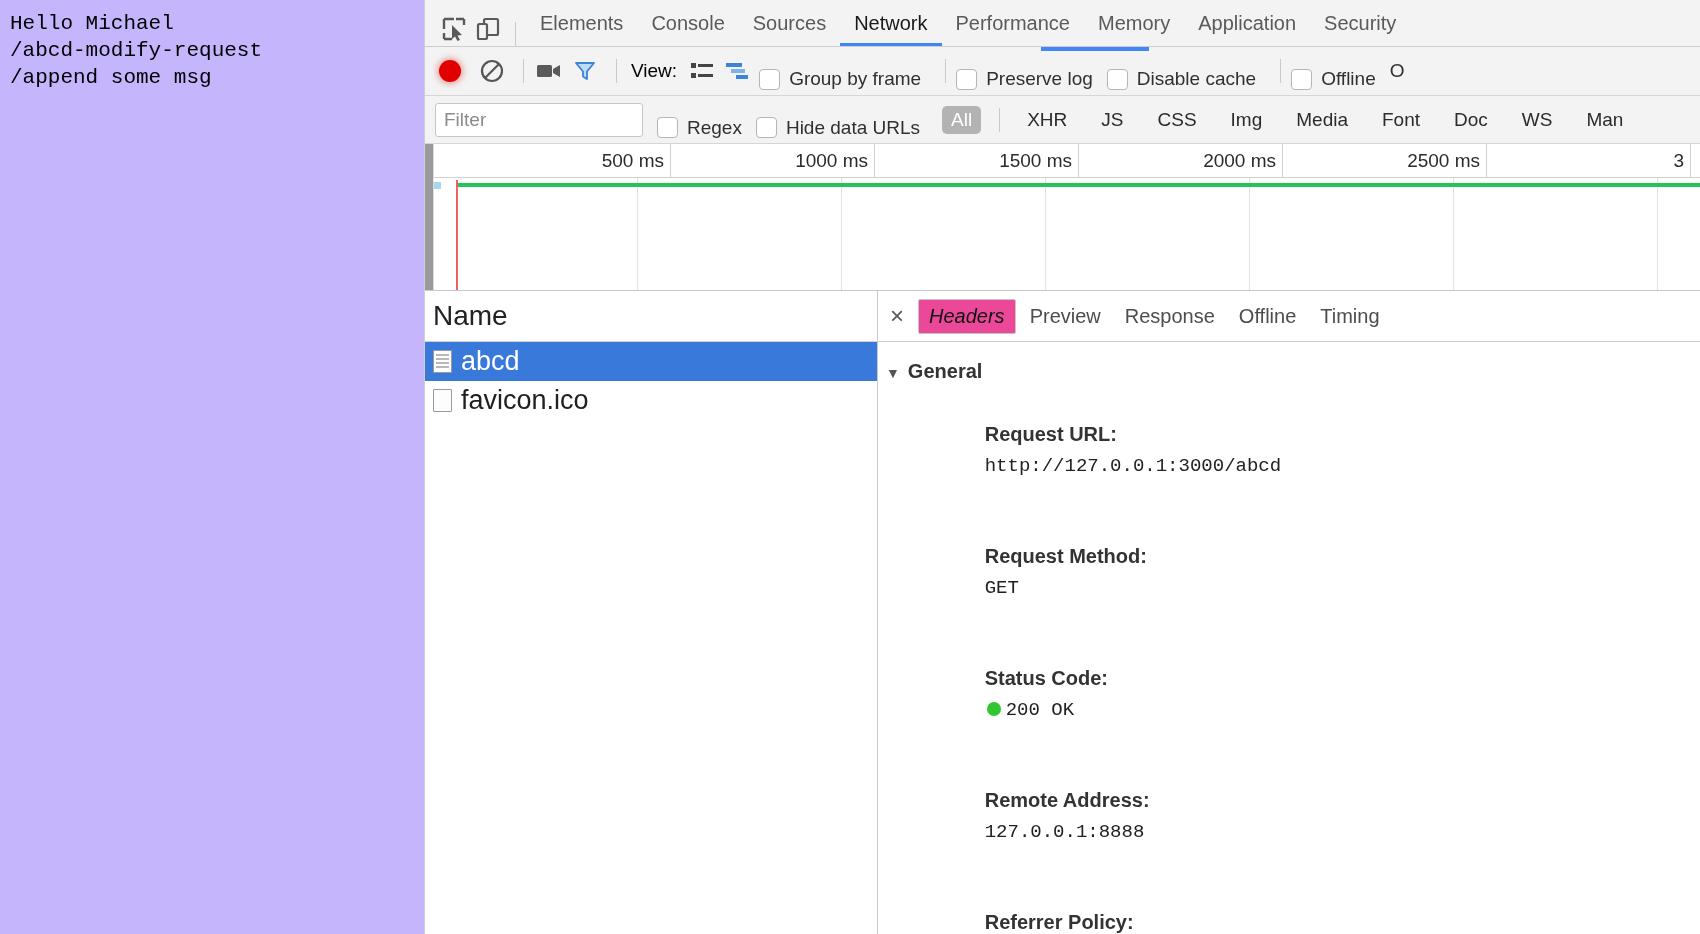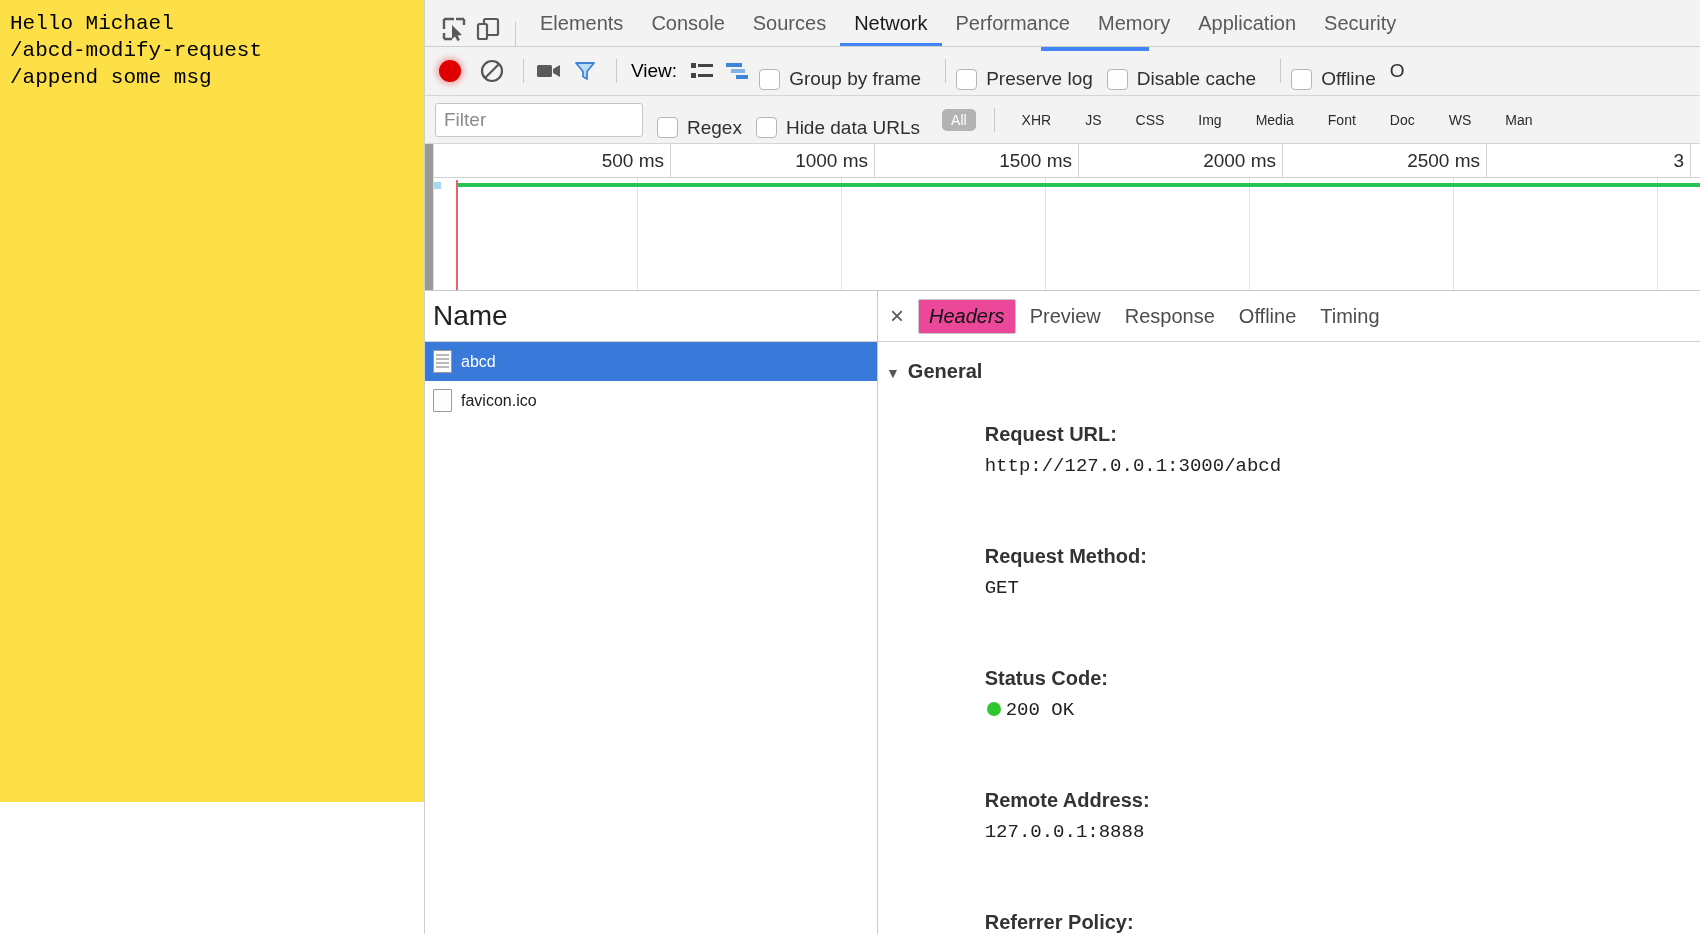--- a/index.html
+++ b/index.html
@@ -18,22 +18,22 @@
     position: relative;
     width: 1700px;
     height: 934px;
     display: flex;
     background: #fff;
   }
 
   
   .page-pane {
     width: 424px;
-    height: 802px;
-    background: #fde047;
+    height: 934px;
+    background: #c4b5fd;
     box-sizing: border-box;
     padding: 10px 12px 0 10px;
     overflow: hidden;
     flex: 0 0 424px;
   }
   .page-text {
     font-family: "Liberation Mono", "DejaVu Sans Mono", monospace;
     font-size: 21px;
     line-height: 27px;
     color: #000000;
@@ -181,21 +181,21 @@
     font-size: 19px;
     color: #222;
     padding: 0 8px;
     box-sizing: border-box;
     font-family: "Liberation Sans", sans-serif;
     margin-right: 14px;
     flex: 0 0 auto;
   }
   .filter-input::placeholder { color: #8b8b8b; }
   .type-pill {
-    font-size: 14px;
+    font-size: 19px;
     color: #2b2b2b;
     padding: 3px 9px;
     border-radius: 5px;
     margin: 0 8px;
     flex: 0 0 auto;
   }
   .type-pill.selected {
     background: #b3b3b3;
     color: #ffffff;
   }
@@ -305,21 +305,21 @@
     padding-left: 8px;
     box-sizing: border-box;
     text-align: center;
   }
   .req-row {
     height: 39px;
     display: flex;
     align-items: center;
     padding-left: 8px;
     box-sizing: border-box;
-    font-size: 16px;
+    font-size: 27px;
     color: #202020;
   }
   .req-row.selected {
     background: #3879d9;
     color: #ffffff;
   }
   .req-name { margin-left: 9px; }
 
   .doc-icon {
     width: 19px;

